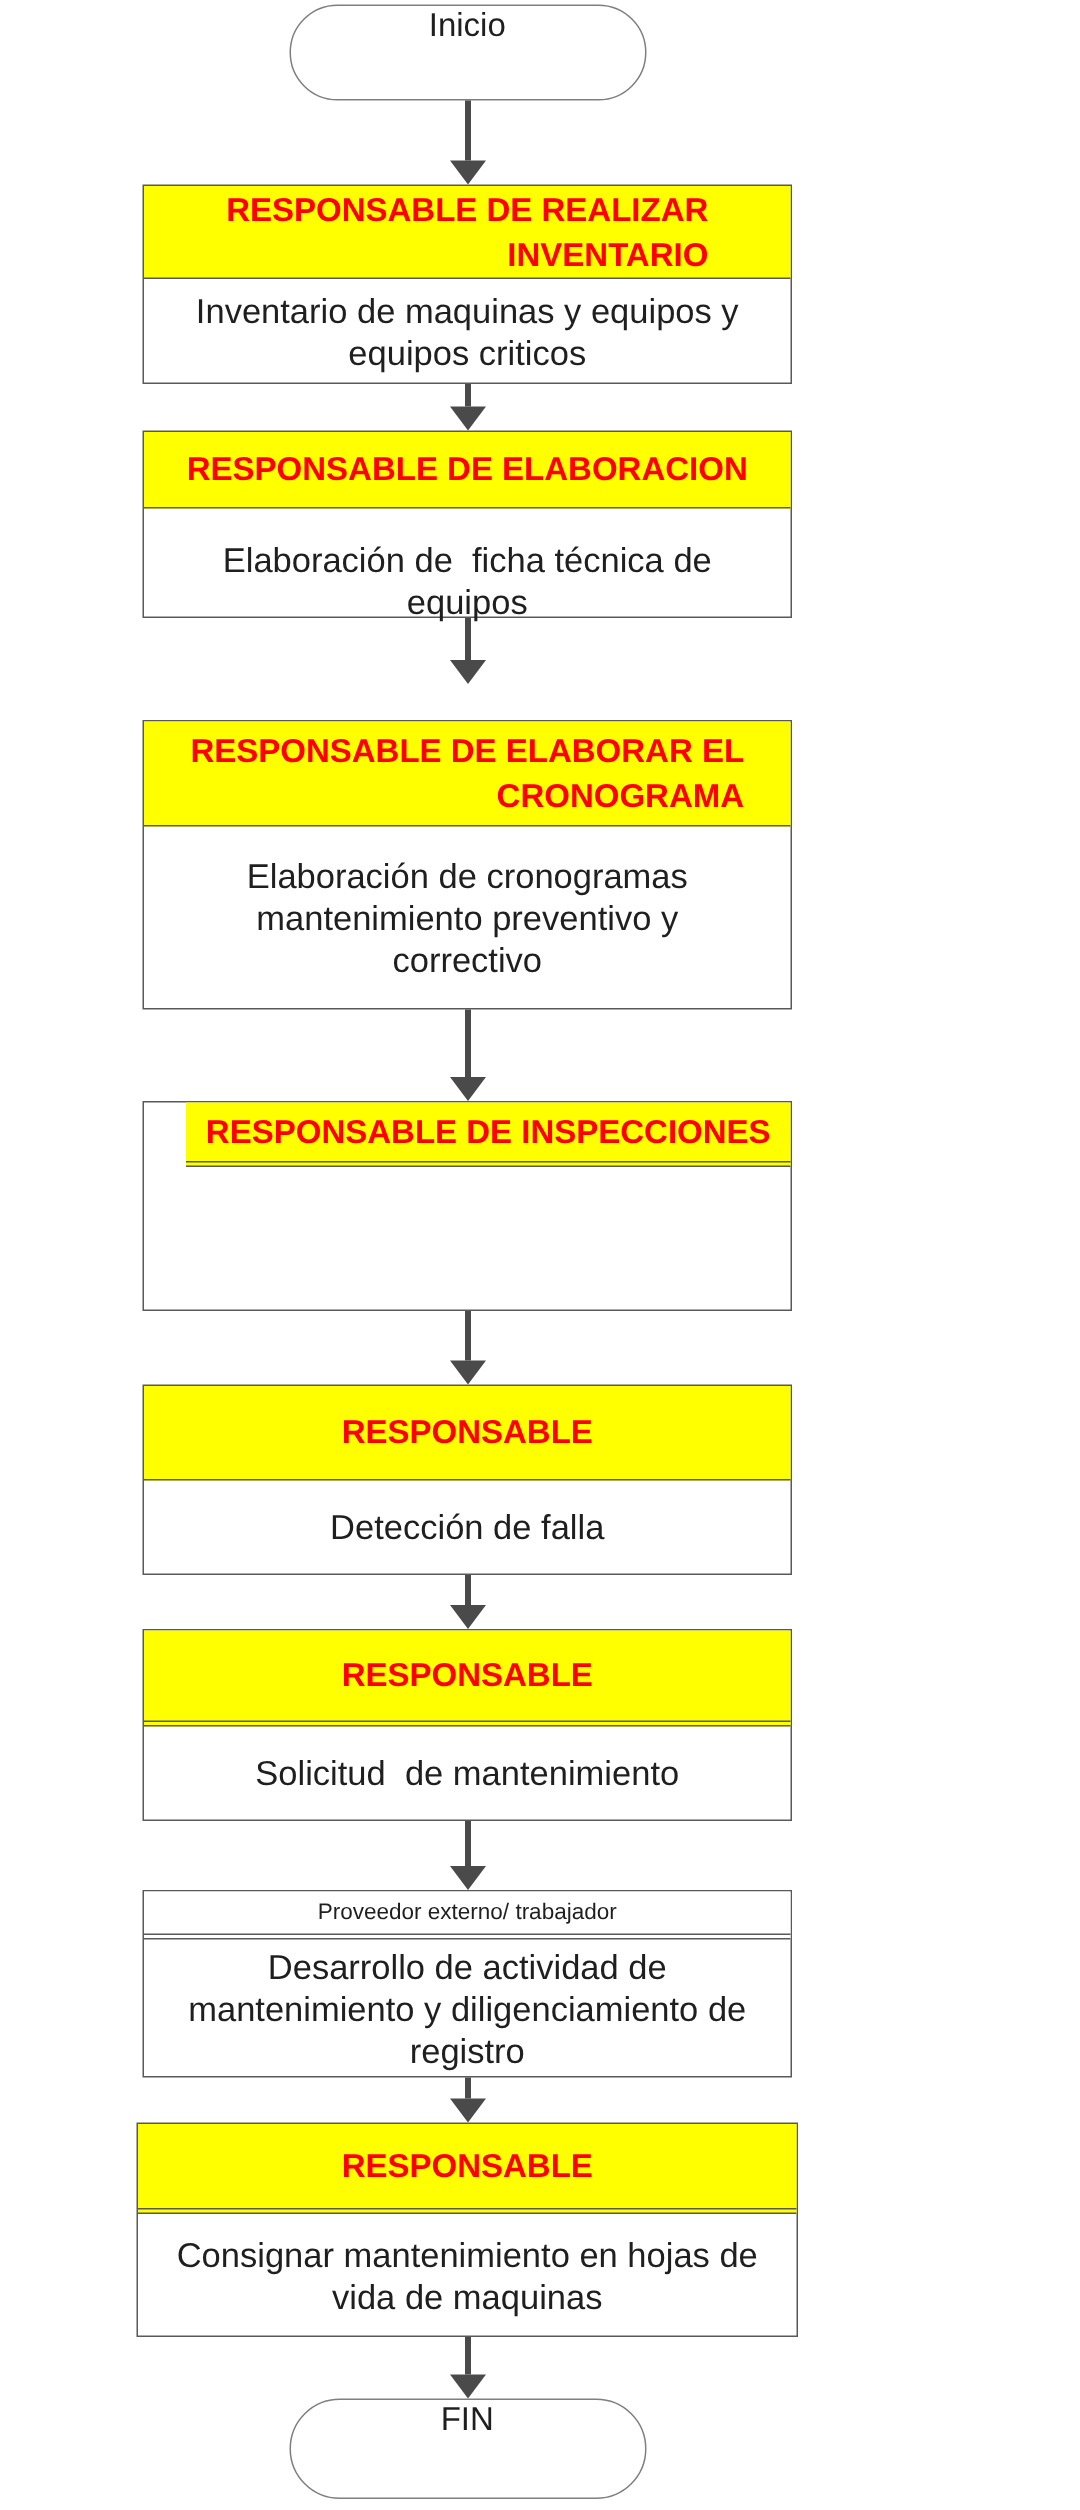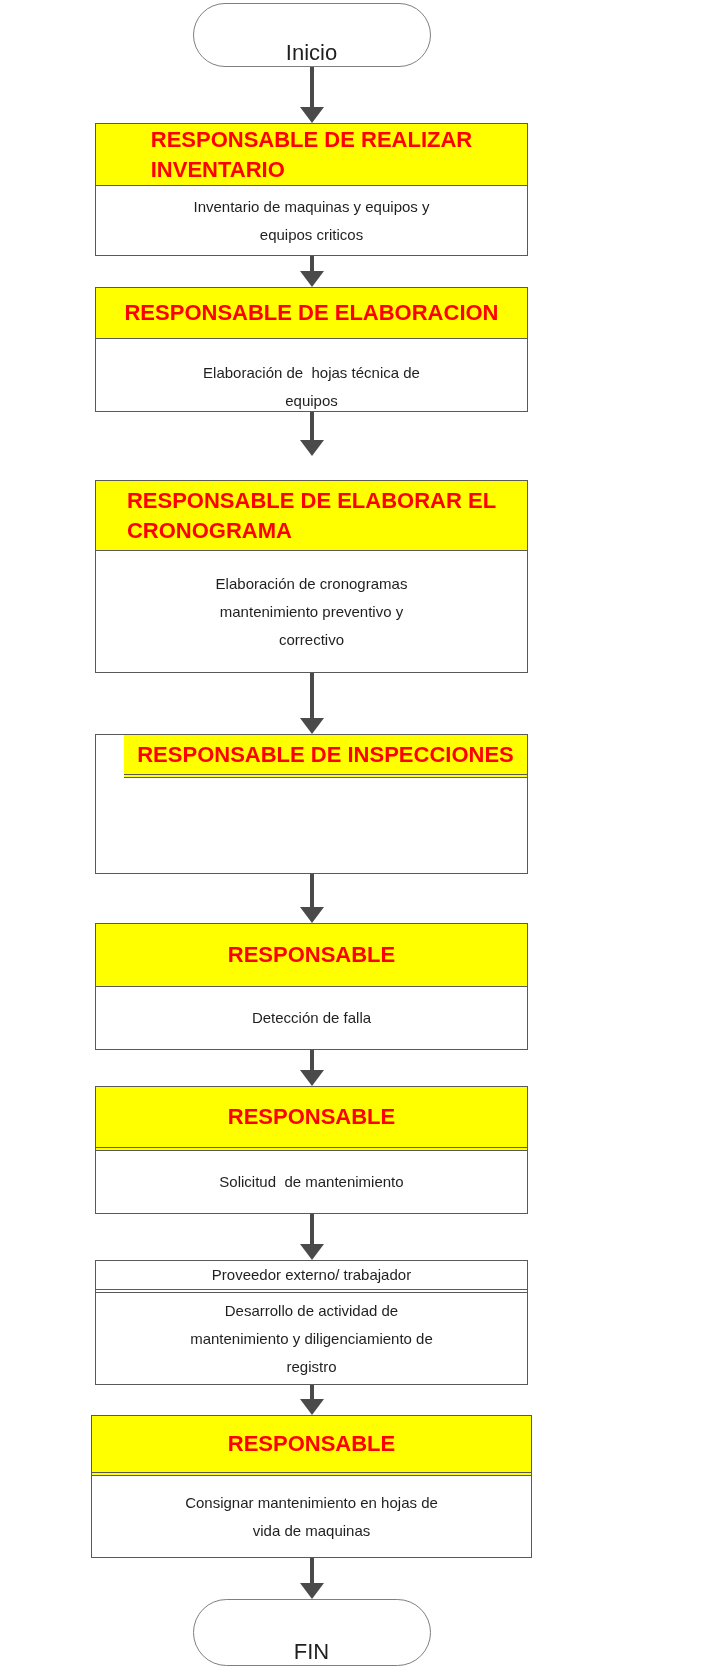--- a/index.html
+++ b/index.html
@@ -30,21 +30,21 @@
     flex-direction: column;
     align-items: center;
   }
   
   .terminal {
     width: 238px;
     border: 1px solid var(--terminal-border);
     border-radius: 34px;
     background: #fff;
     display: flex;
-    align-items: flex-end;
+    align-items: flex-start;
     justify-content: center;
     font-size: 22px;
     color: var(--body-text);
     flex-shrink: 0;
   }
   .t-start { height: 64px; }
   .t-end   { height: 67px; }
   
   .arrow {
     display: flex;
@@ -79,36 +79,36 @@
   }
   .box-header {
     background: var(--header-bg);
     color: var(--header-text);
     font-weight: bold;
     font-size: 22px;
     line-height: 30px;
     display: flex;
     align-items: center;
     justify-content: center;
-    text-align: left;
+    text-align: right;
     white-space: pre-wrap;
     border-bottom: 1px solid var(--box-border);
     flex-shrink: 0;
   }
   .box-header.plain {
     background: #fff;
     color: var(--body-text);
     font-weight: normal;
     font-size: 15px;
   }
   .sep-double .box-header { border-bottom: 4px double var(--box-border); }
   .box-body {
     flex: 1;
     color: var(--body-text);
-    font-size: 15px;
+    font-size: 23px;
     line-height: 28px;
     display: flex;
     align-items: center;
     justify-content: center;
     text-align: center;
     white-space: pre-wrap;
   }
   .s1 { height: 133px; } .s1 .box-header { height: 62px; }
   .s2 { height: 125px; gap: 20px; } .s2 .box-header { height: 51px; }
   .s3 { height: 193px; margin-top: 24px; } .s3 .box-header { height: 70px; }
@@ -140,21 +140,21 @@
 equipos criticos</div>
     </div>
 
     <div class="arrow a2">
       <div class="arrow-stem"></div>
       <div class="arrow-head"></div>
     </div>
 
     <div class="box s2">
       <div class="box-header">RESPONSABLE DE ELABORACION</div>
-      <div class="box-body">Elaboración de  hojas técnica de
+      <div class="box-body">Elaboración de  ficha técnica de
 equipos</div>
     </div>
 
     <div class="arrow a3">
       <div class="arrow-stem"></div>
       <div class="arrow-head"></div>
     </div>
 
     <div class="box s3">
       <div class="box-header">RESPONSABLE DE ELABORAR EL

